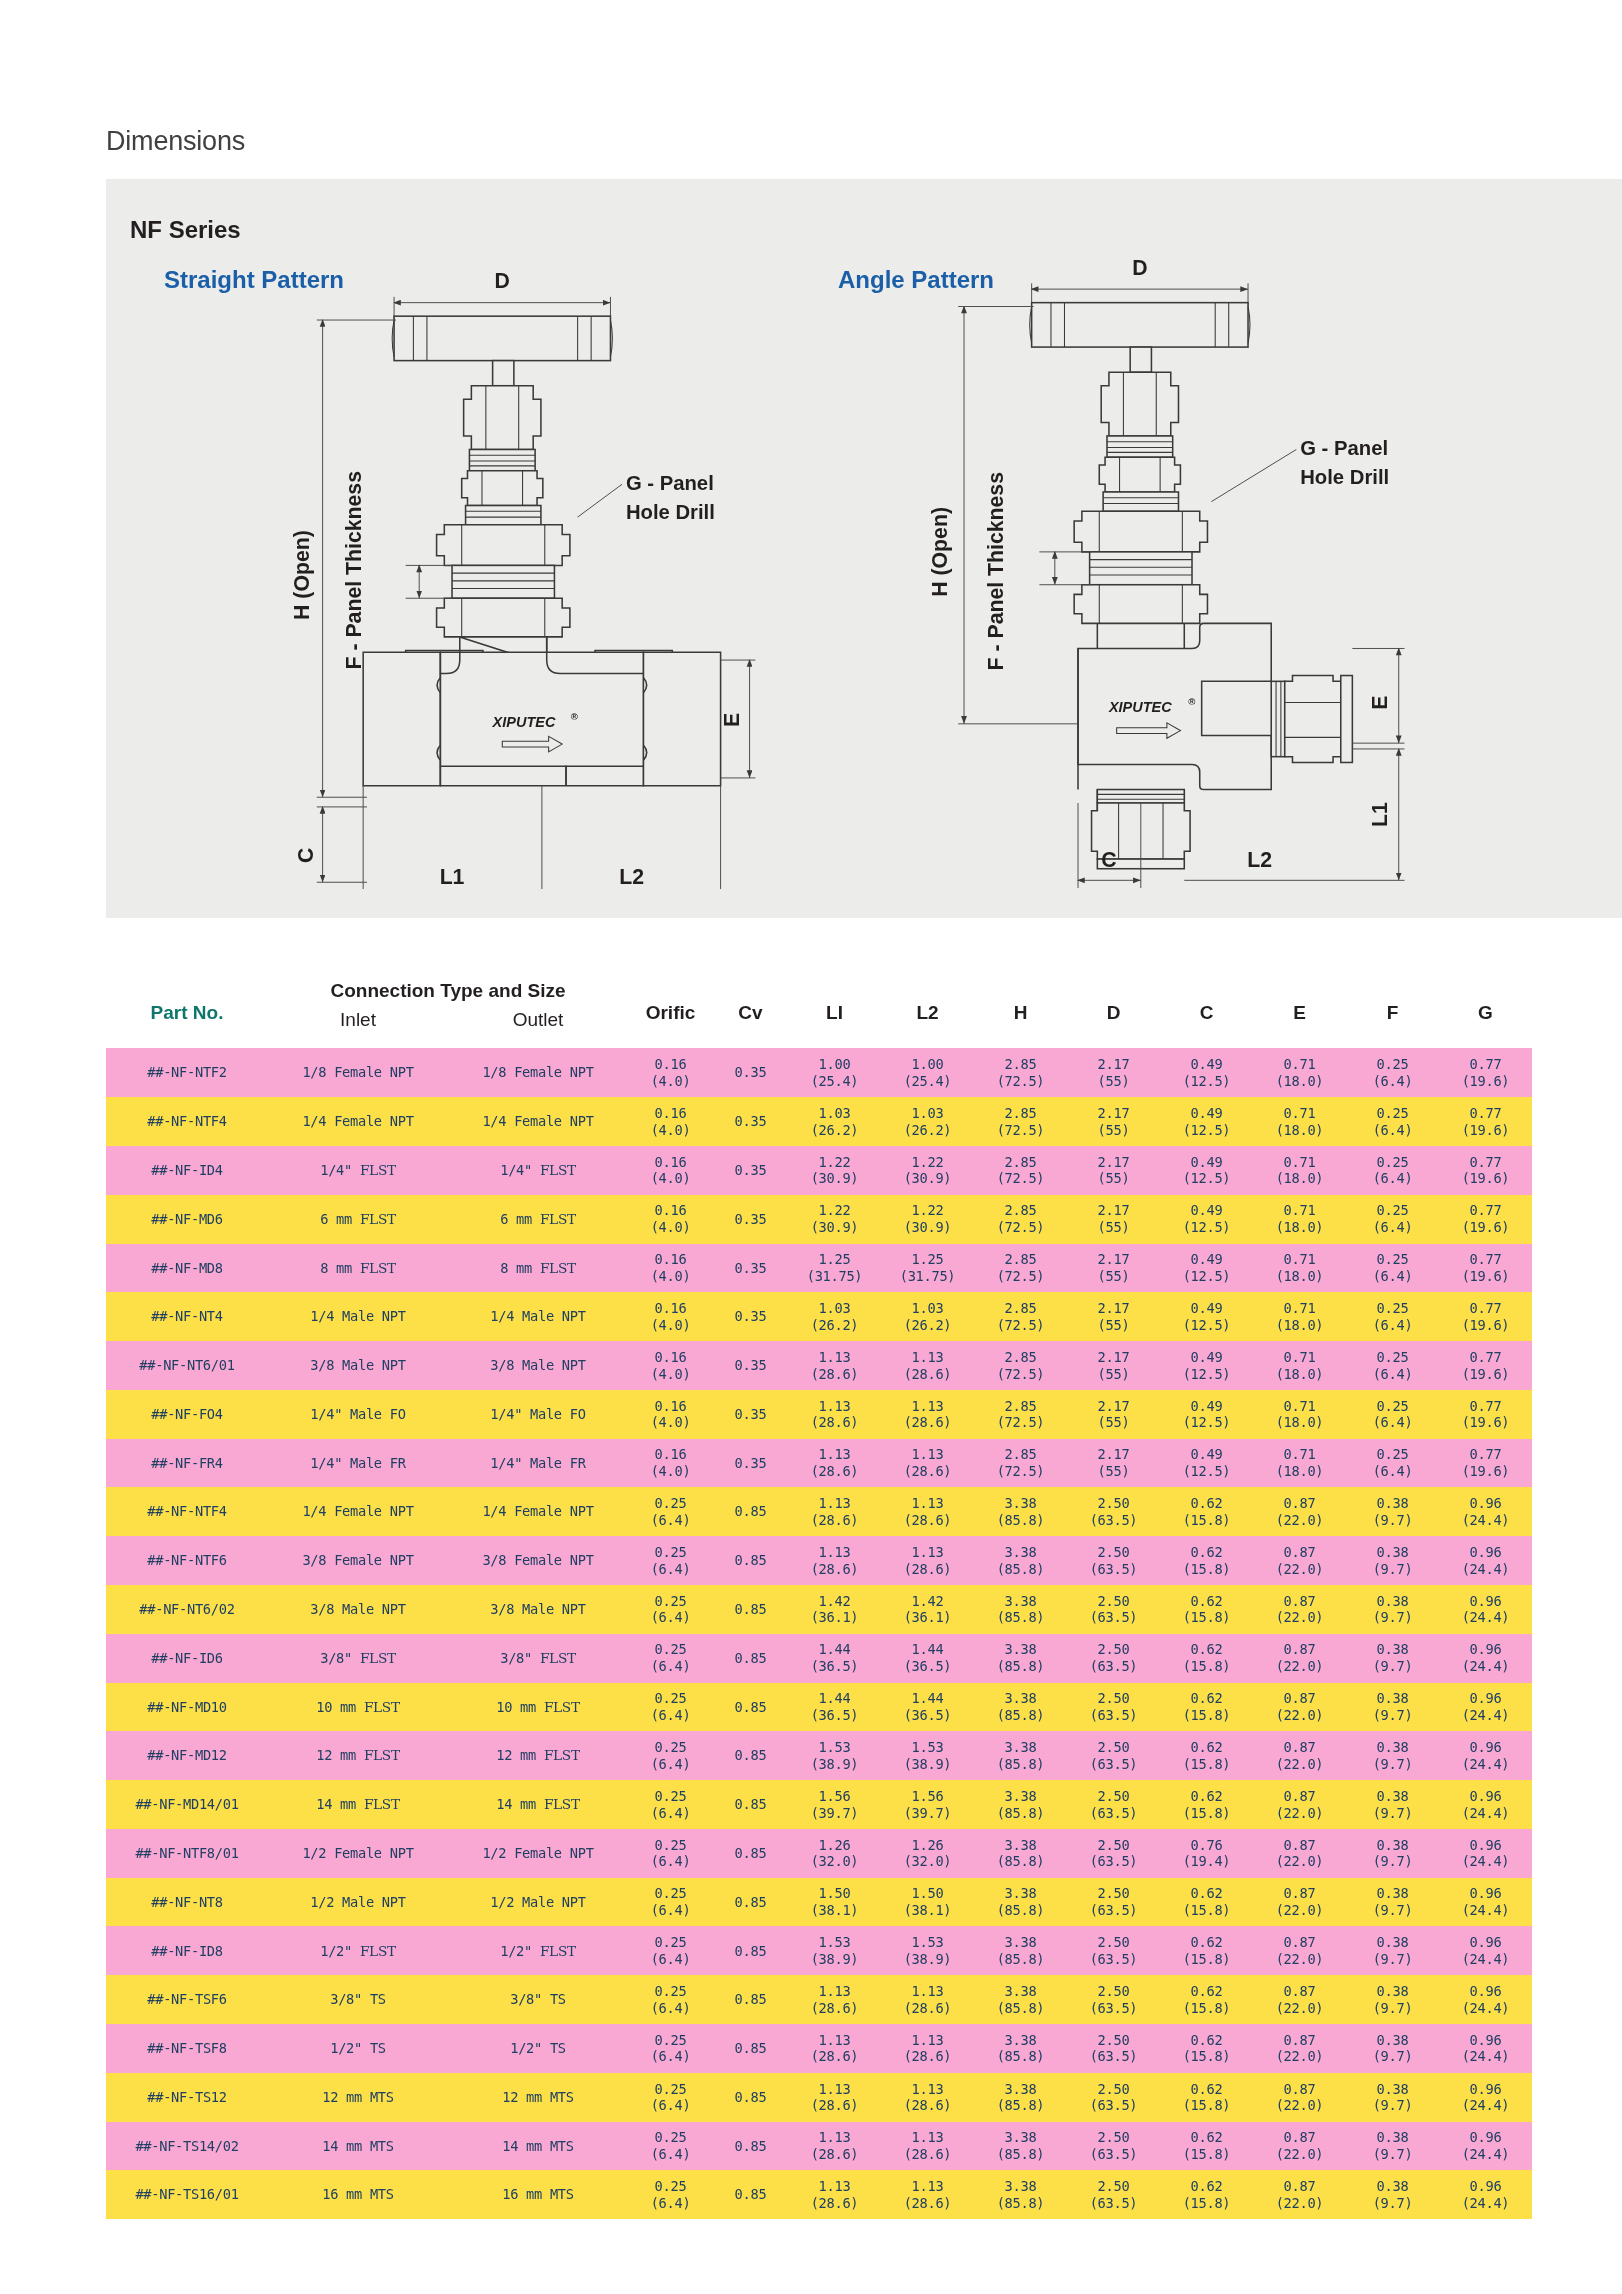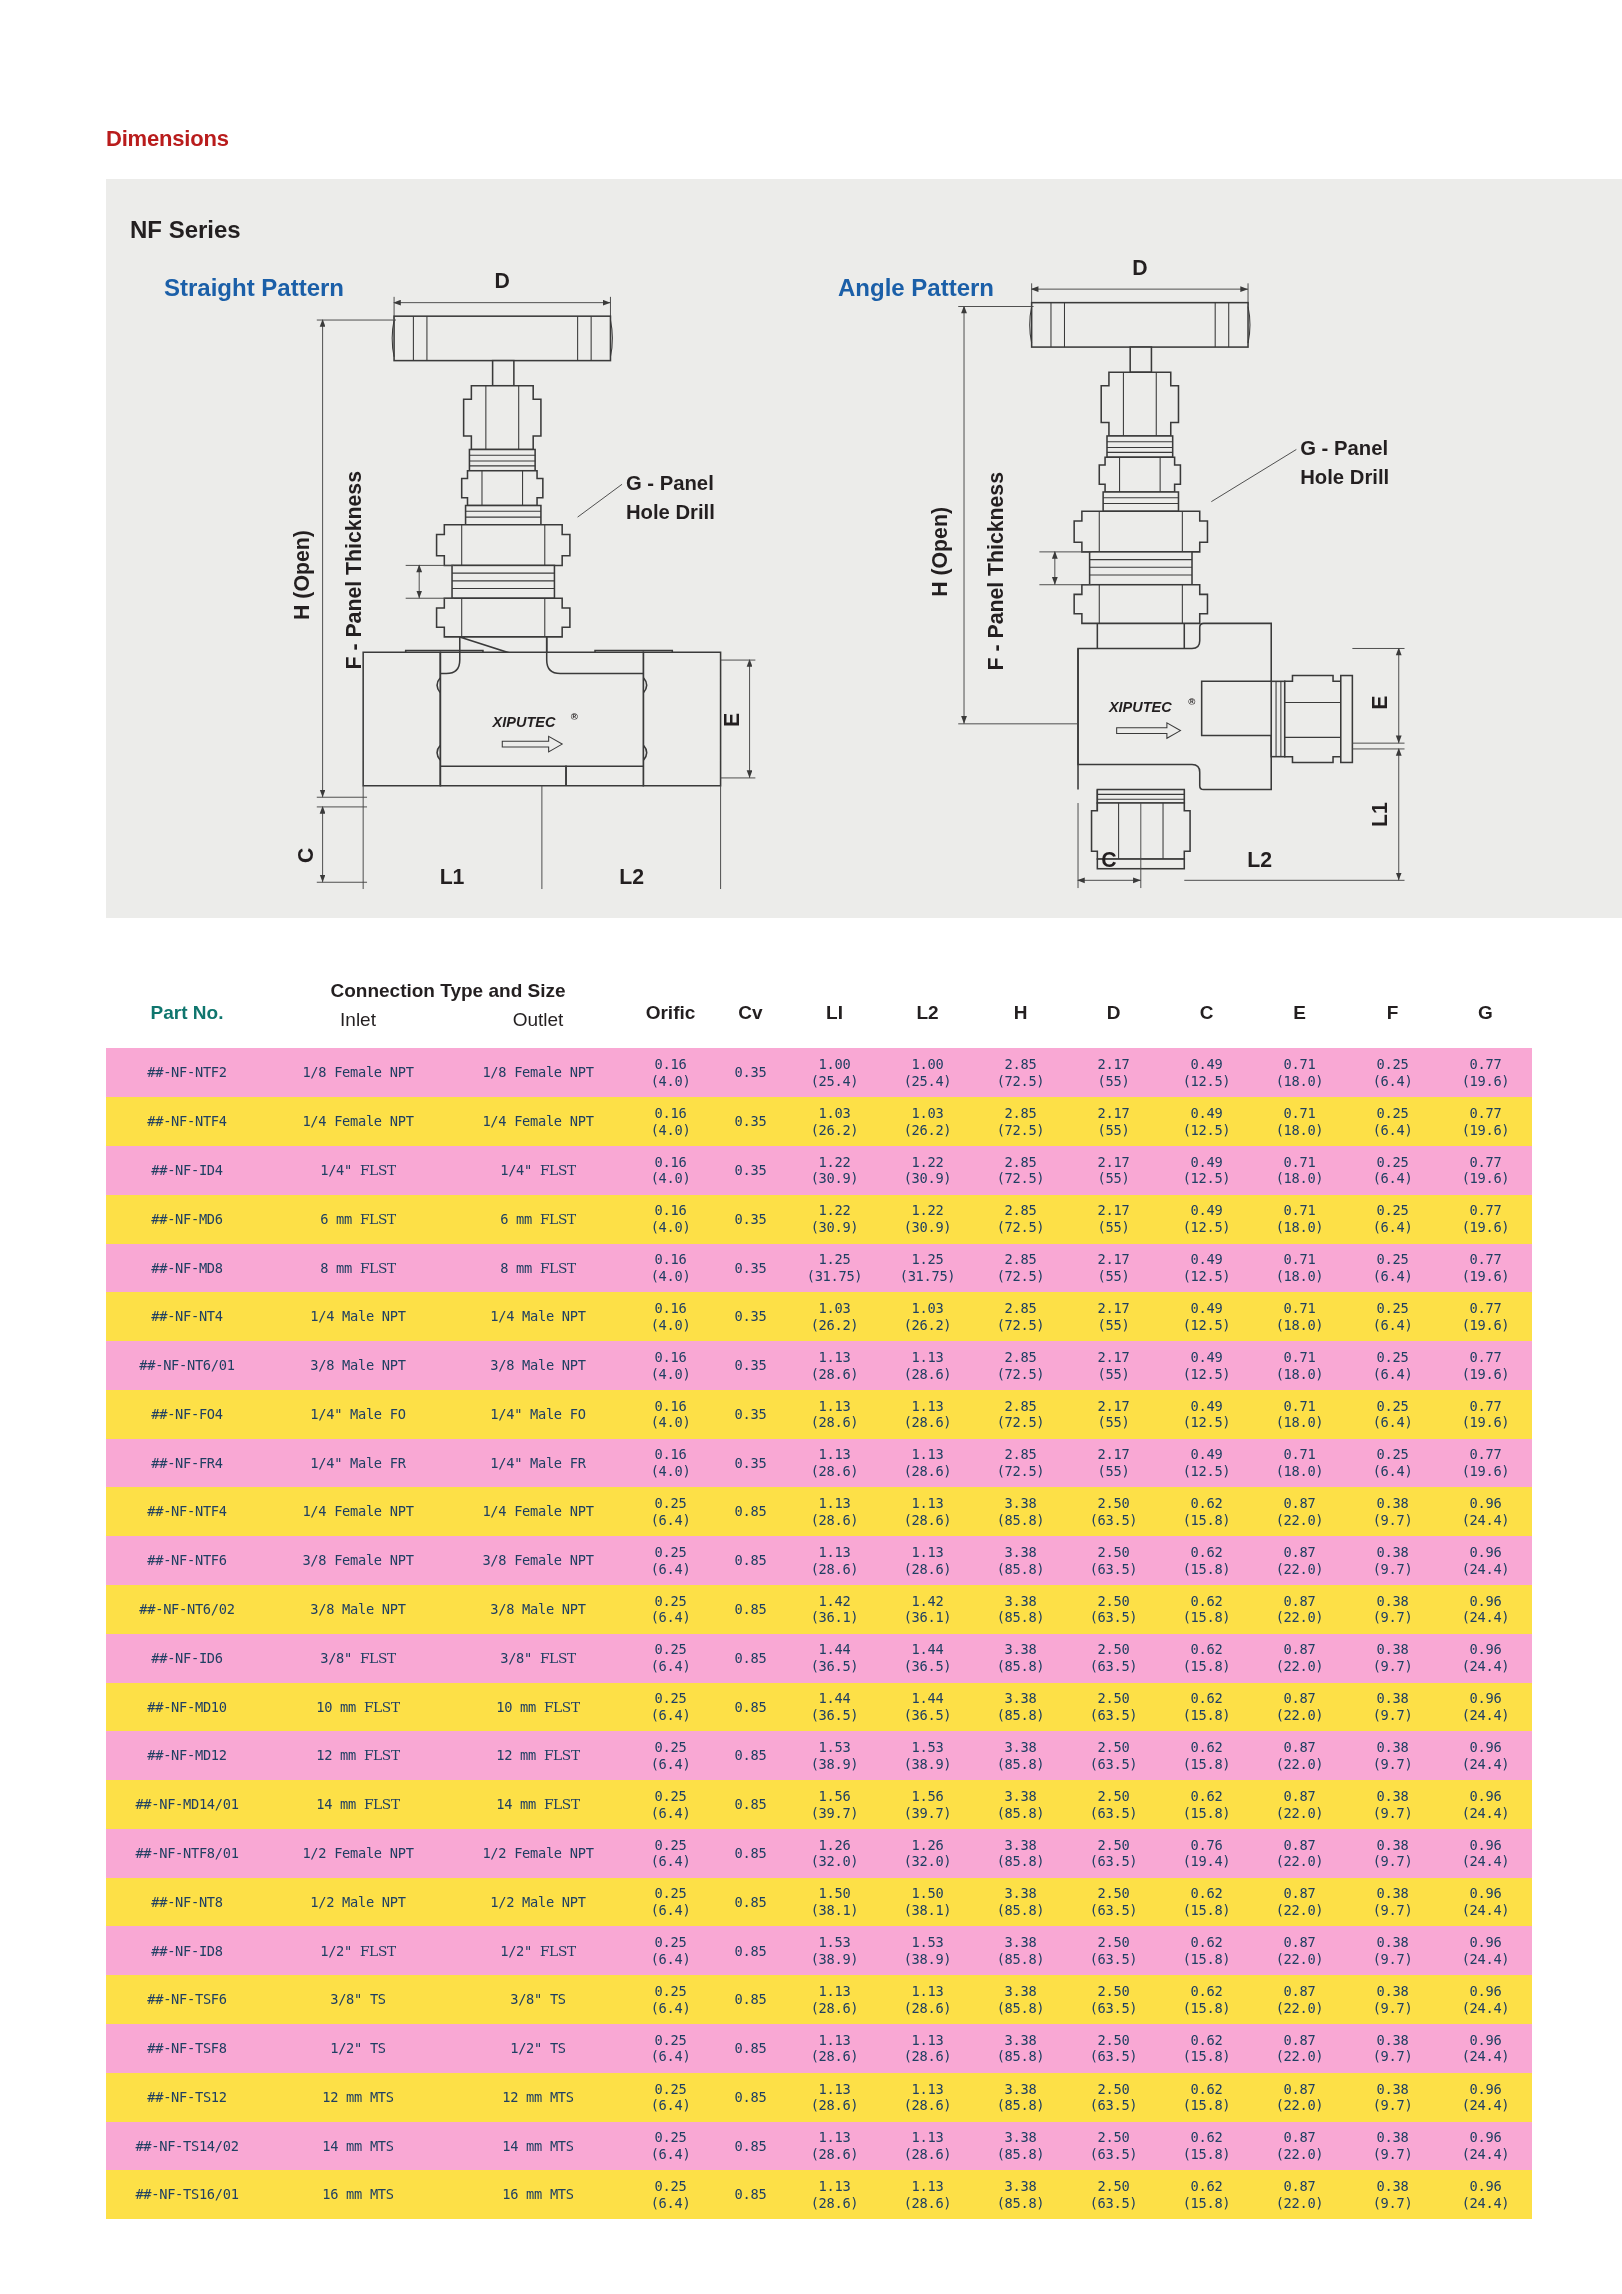--- a/index.html
+++ b/index.html
@@ -15,23 +15,23 @@
     height: 2294px;
     background: #ffffff;
     overflow: hidden;
   }
 
   
   .section-title {
     position: absolute;
     left: 106px;
     top: 126px;
-    font-size: 22px;
-    font-weight: bold;
-    color: #b91c1c;
+    font-size: 27px;
+    font-weight: normal;
+    color: #404040;
     letter-spacing: -0.2px;
   }
 
   
   .diagram-panel {
     position: absolute;
     left: 106px;
     top: 179px;
     width: 1604px;
     height: 739px;
@@ -44,21 +44,20 @@
     top: 37px;
     font-size: 24px;
     font-weight: bold;
     color: #231f20;
   }
   .pattern-label {
     position: absolute;
     font-size: 24px;
     font-weight: bold;
     color: #1b5fa8;
-    margin-top: 8px;
   }
   .pattern-label.straight { left: 58px; top: 87px; }
   .pattern-label.angle    { left: 732px; top: 87px; }
 
   .svg-holder { position: absolute; left: 0; top: 0; width: 100%; height: 100%; }
 
   
   .table-wrap {
     position: absolute;
     left: 106px;

